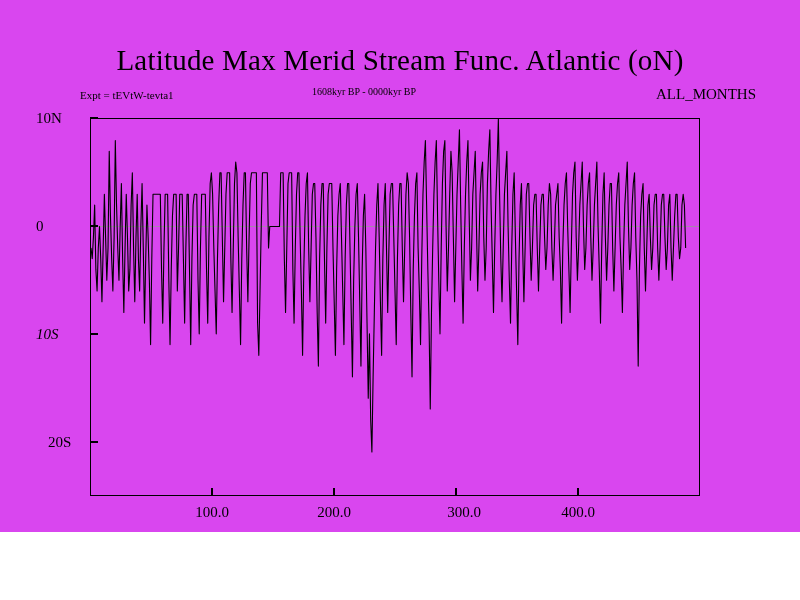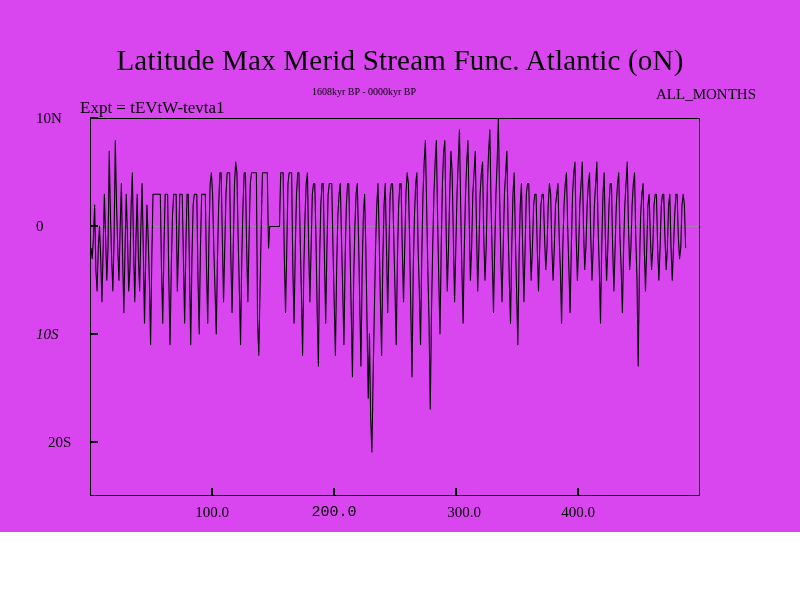--- a/index.html
+++ b/index.html
@@ -30,22 +30,22 @@
   #subheader {
     position: absolute;
     top: 86px;
     left: 80px;
     width: 680px;
     height: 20px;
   }
   #expt-label {
     position: absolute;
     left: 0px;
-    top: 12px;
-    font-size: 17px;
+    top: 3px;
+    font-size: 11px;
     white-space: nowrap;
   }
   #period-label {
     position: absolute;
     left: 232px;
     top: 0px;
     font-size: 10px;
     white-space: nowrap;
   }
   #months-label {
@@ -125,21 +125,21 @@
       <div class="ytick-label" style="left: 36px; width: 46px; top: 226px;">0</div>
       <div class="tick-mark" style="left: 90px; top: 225.25px; width: 8px; height: 1.5px;"></div>
       <div class="ytick-label" style="left: 36px; width: 46px; top: 334px; font-style: italic;">10S</div>
       <div class="tick-mark" style="left: 90px; top: 333.25px; width: 8px; height: 1.5px;"></div>
       <div class="ytick-label" style="left: 48px; width: 46px; top: 442px;">20S</div>
       <div class="tick-mark" style="left: 90px; top: 441.25px; width: 8px; height: 1.5px;"></div>
     </div>
   <div id="xticks">
       <div class="xtick-label" style="left: 212px; top: 504px;">100.0</div>
       <div class="tick-mark" style="left: 211.25px; top: 488px; width: 1.5px; height: 8px;"></div>
-      <div class="xtick-label" style="left: 334px; top: 504px; font-family: Liberation Mono, monospace;">200.0</div>
+      <div class="xtick-label" style="left: 334px; top: 504px;">200.0</div>
       <div class="tick-mark" style="left: 333.25px; top: 488px; width: 1.5px; height: 8px;"></div>
       <div class="xtick-label" style="left: 464px; top: 504px;">300.0</div>
       <div class="tick-mark" style="left: 455.25px; top: 488px; width: 1.5px; height: 8px;"></div>
       <div class="xtick-label" style="left: 578px; top: 504px;">400.0</div>
       <div class="tick-mark" style="left: 577.25px; top: 488px; width: 1.5px; height: 8px;"></div>
     </div>
 
 
 </div>
 

